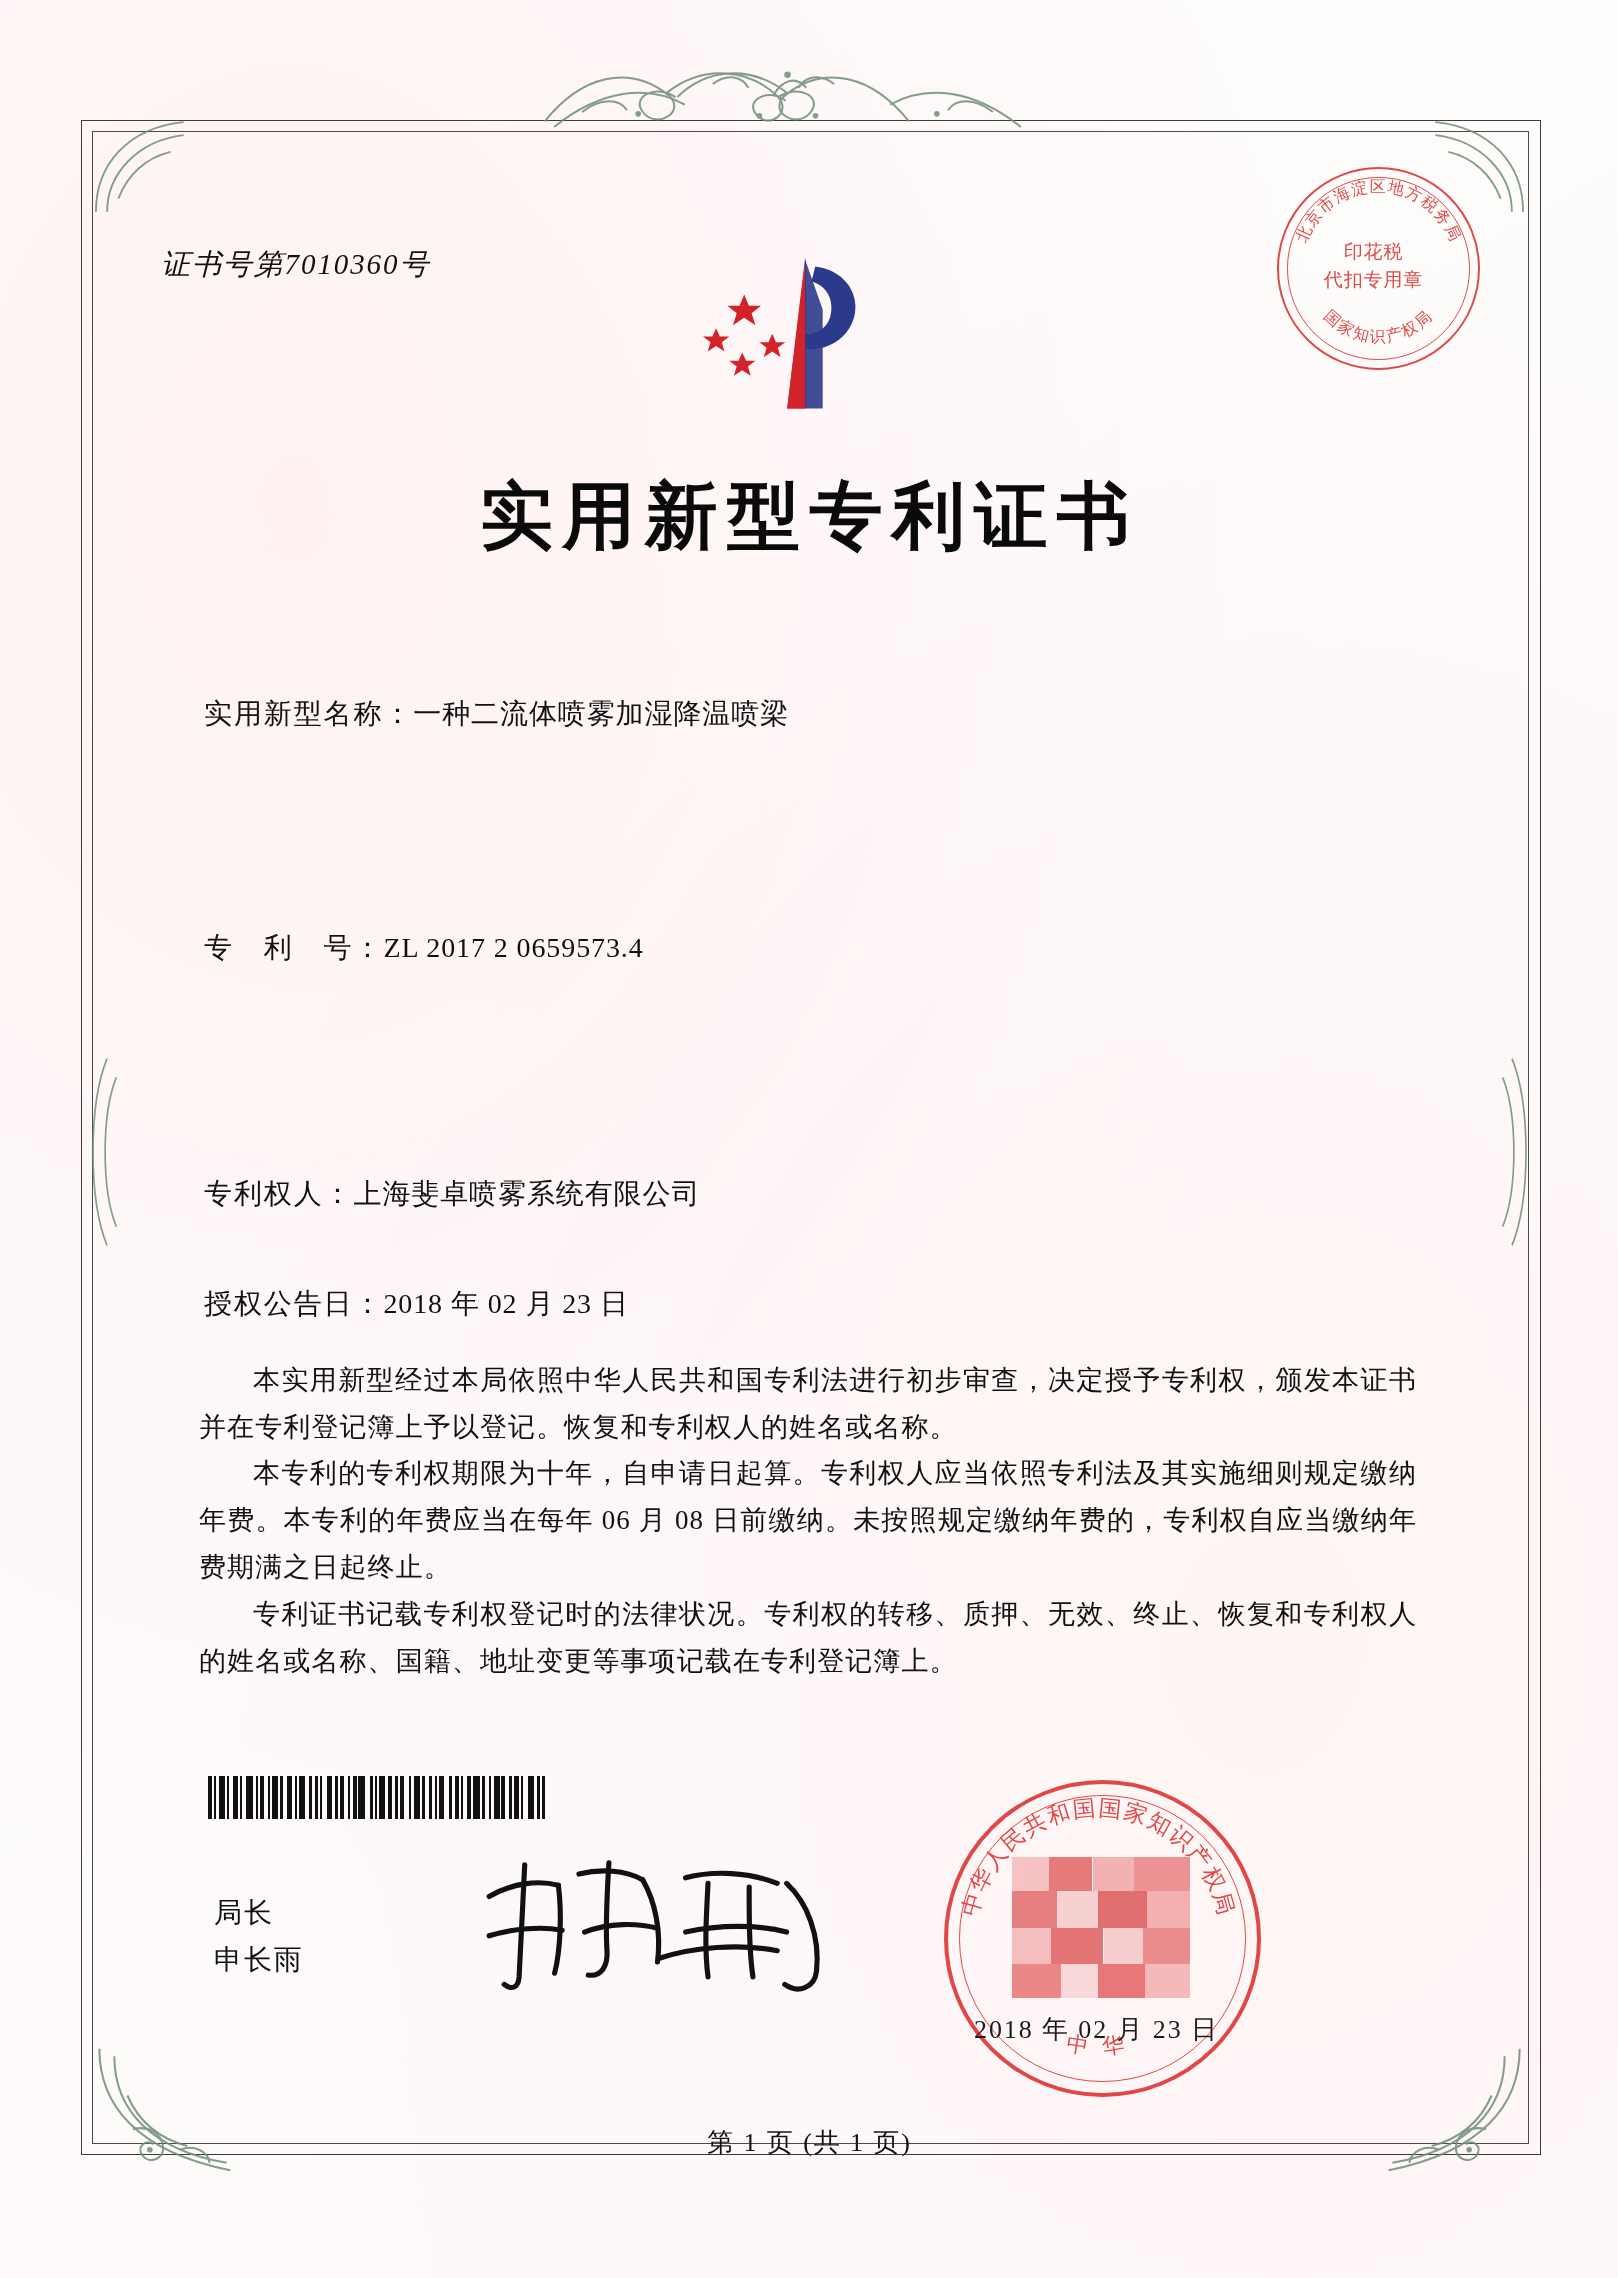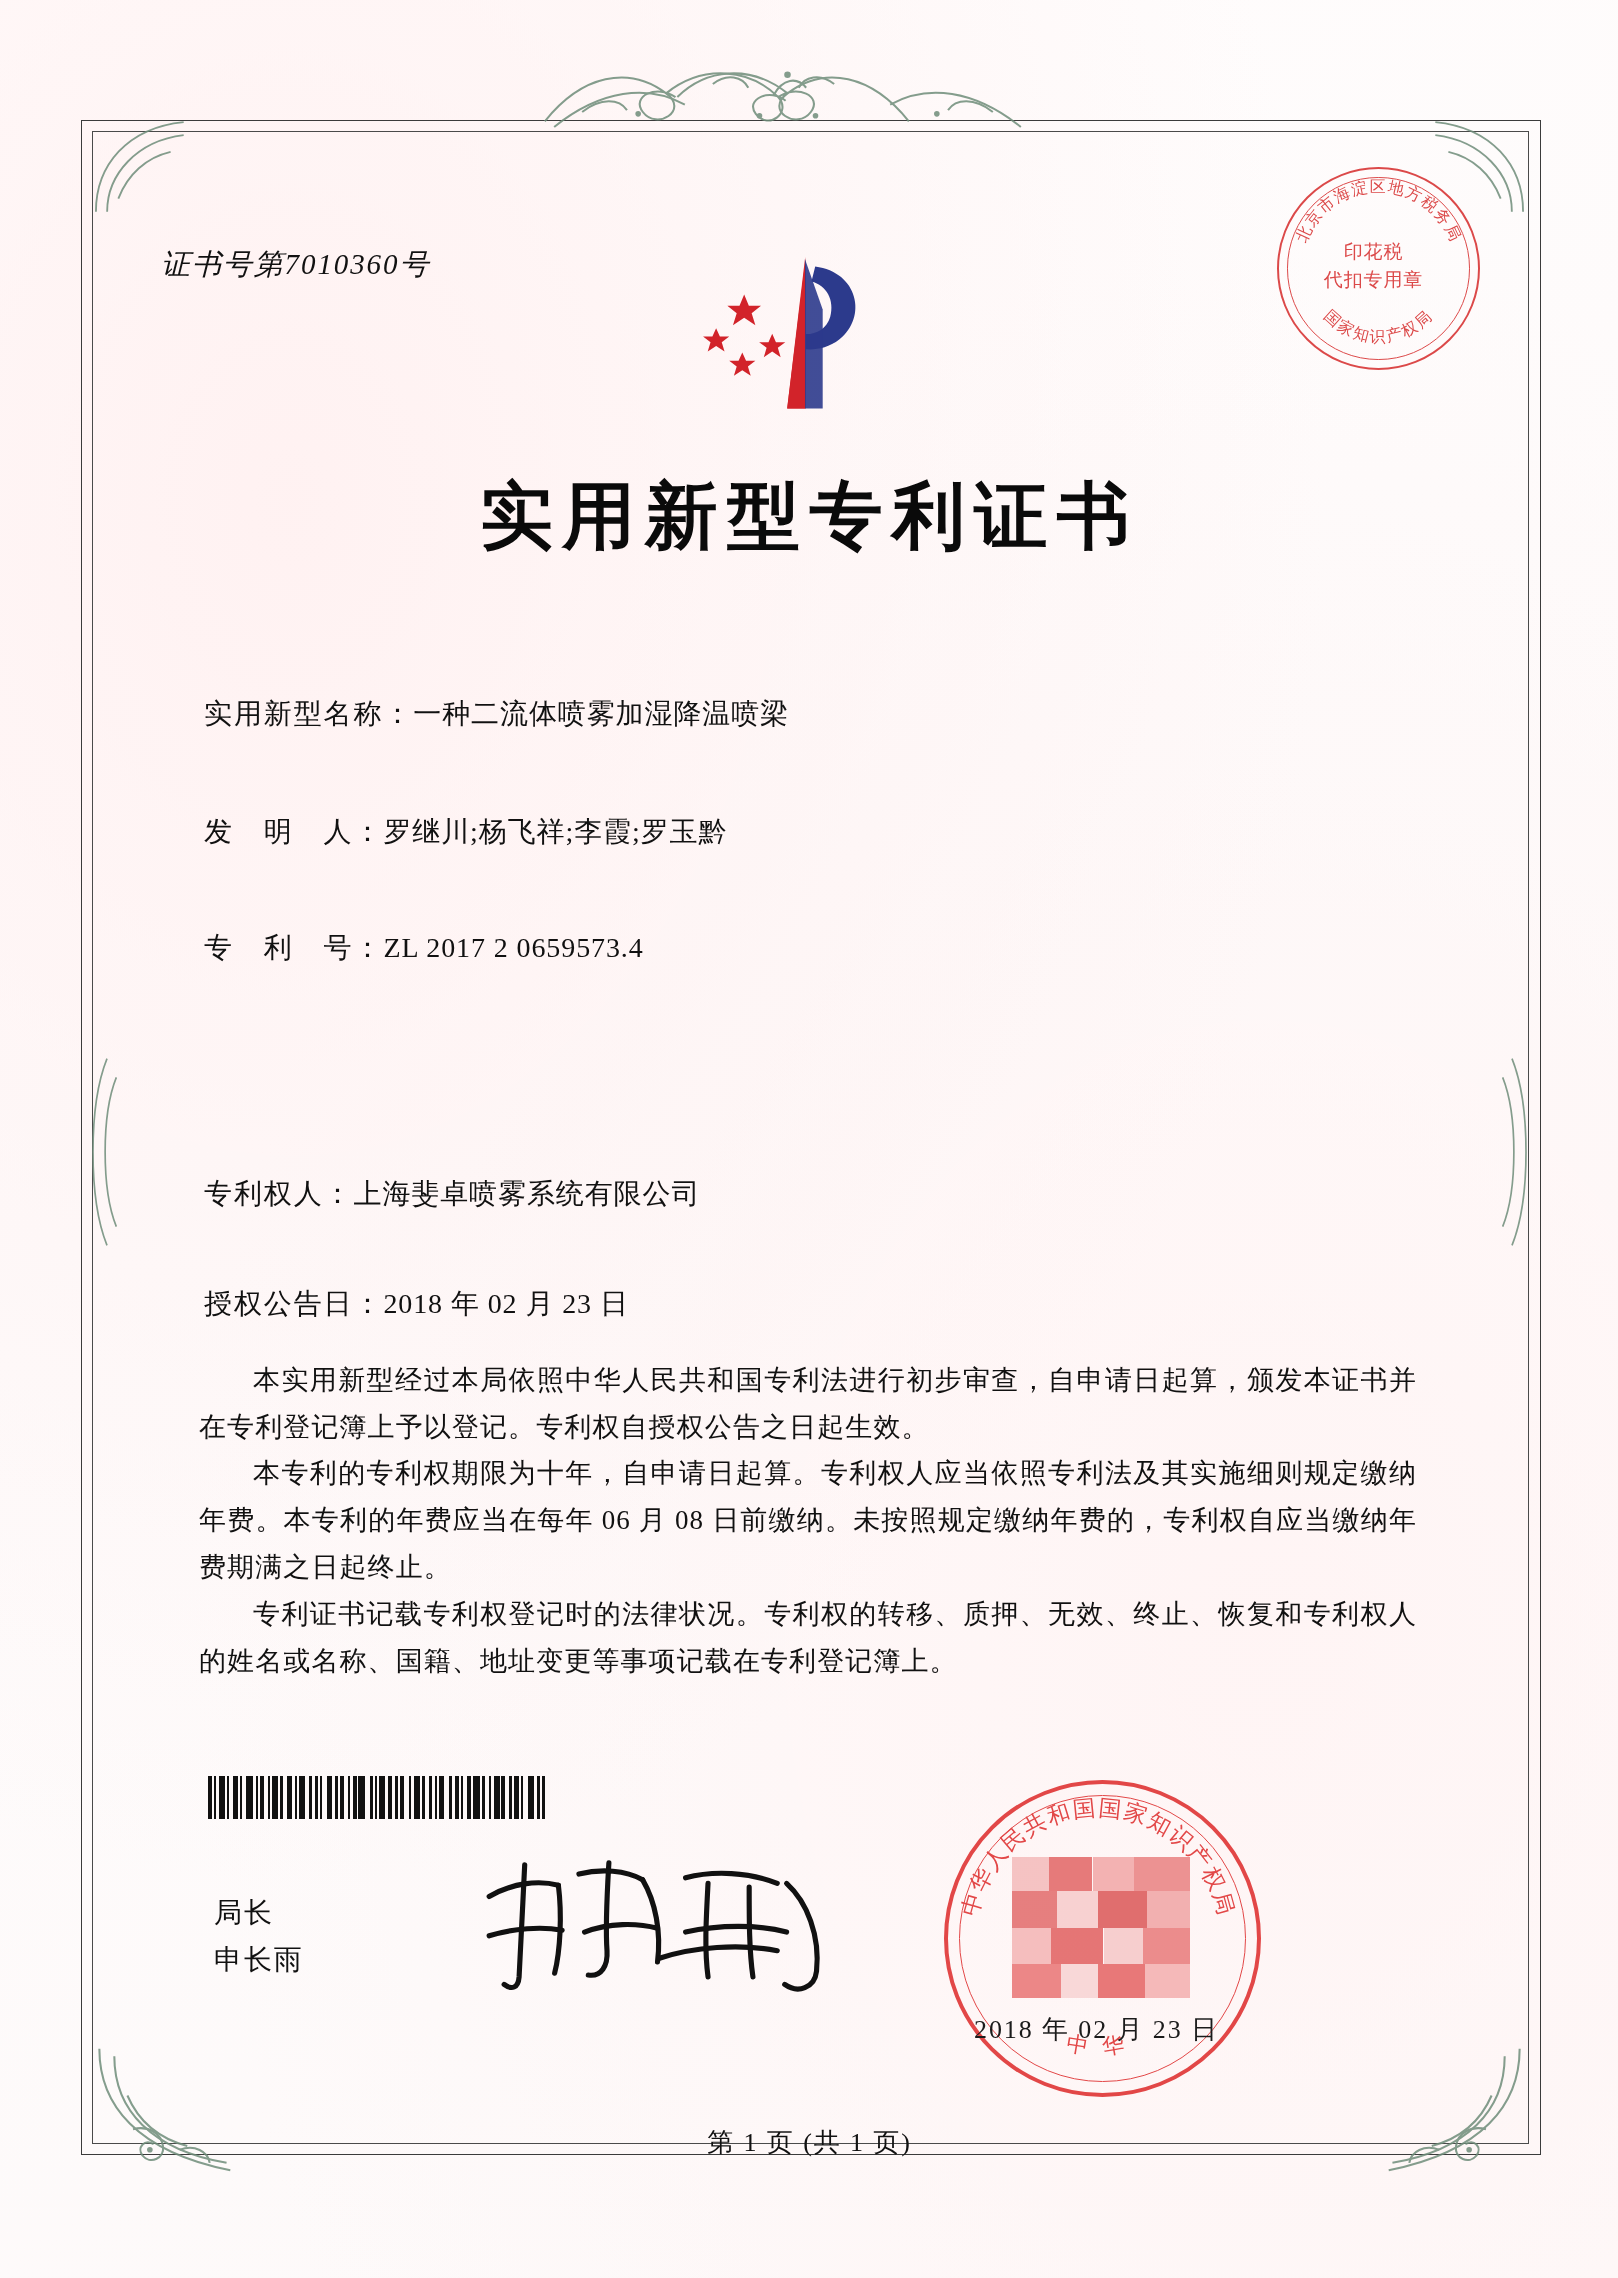--- a/index.html
+++ b/index.html
@@ -343,35 +343,32 @@
       <div>印花税</div>
       <div>代扣专用章</div>
     </div>
   </div>
 
   <div class="main-title">实用新型专利证书</div>
 
   <div class="field" style="top:695px;">
     <span class="label">实用新型名称：</span><span class="value">一种二流体喷雾加湿降温喷梁</span>
   </div>
-  <div class="field" style="top:813px;">
-    <span class="label">发　明　人：</span><span class="value">罗继川;杨飞祥;李霞;罗玉黔</span>
-  </div>
   <div class="field" style="top:929px;">
     <span class="label">专　利　号：</span><span class="value">ZL 2017 2 0659573.4</span>
   </div>
   <div class="field" style="top:1175px;">
     <span class="label">专利权人：</span><span class="value">上海斐卓喷雾系统有限公司</span>
   </div>
   <div class="field" style="top:1285px;">
     <span class="label">授权公告日：</span><span class="value">2018 年 02 月 23 日</span>
   </div>
 
   <div class="body-text" style="top:1357px;">
-    <p>本实用新型经过本局依照中华人民共和国专利法进行初步审查，自申请日起算，颁发本证书并在专利登记簿上予以登记。专利权自授权公告之日起生效。</p>
+    <p>本实用新型经过本局依照中华人民共和国专利法进行初步审查，决定授予专利权，颁发本证书并在专利登记簿上予以登记。恢复和专利权人的姓名或名称。</p>
   </div>
   <div class="body-text" style="top:1450px;">
     <p>本专利的专利权期限为十年，自申请日起算。专利权人应当依照专利法及其实施细则规定缴纳年费。本专利的年费应当在每年 06 月 08 日前缴纳。未按照规定缴纳年费的，专利权自应当缴纳年费期满之日起终止。</p>
   </div>
   <div class="body-text" style="top:1591px;">
     <p>专利证书记载专利权登记时的法律状况。专利权的转移、质押、无效、终止、恢复和专利权人的姓名或名称、国籍、地址变更等事项记载在专利登记簿上。</p>
   </div>
 
   <div class="barcode">
     <i style="width:3.7px"></i>

